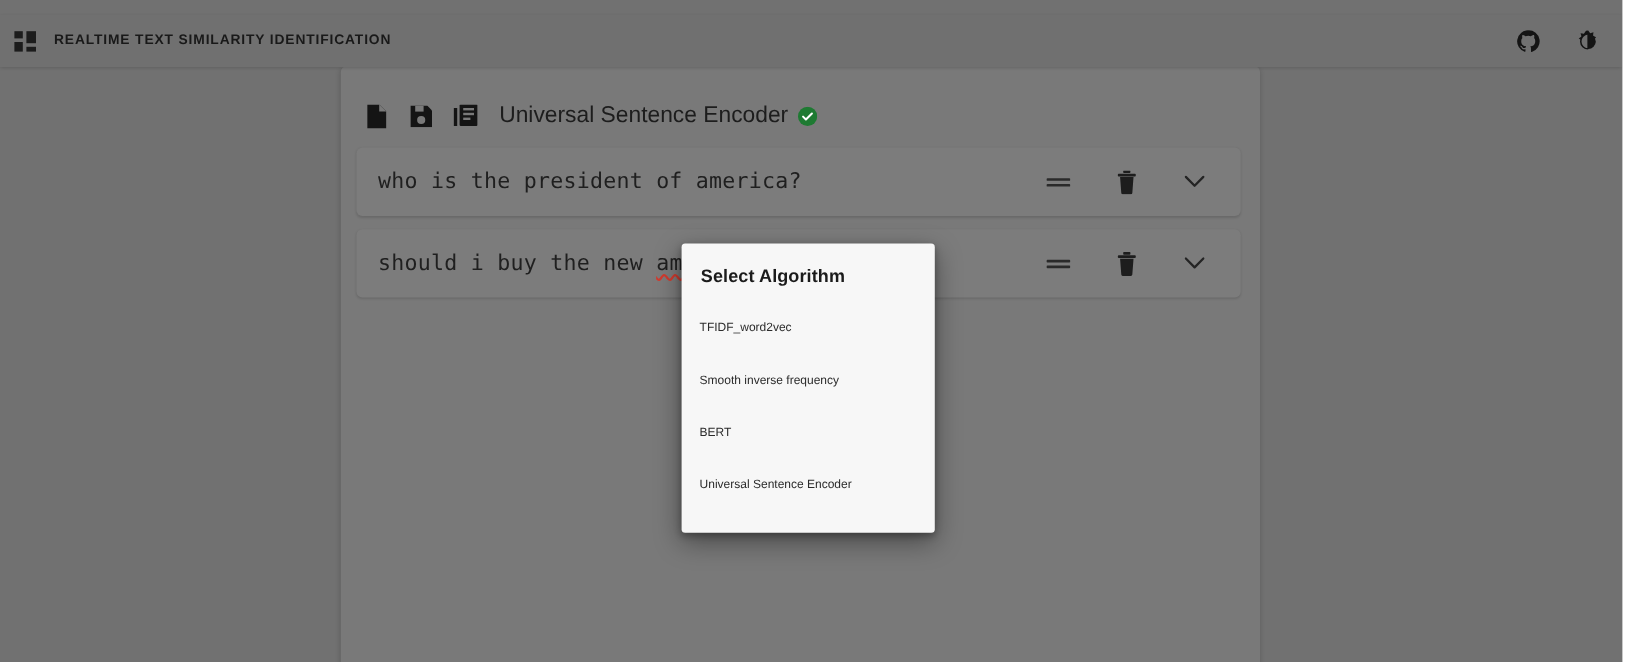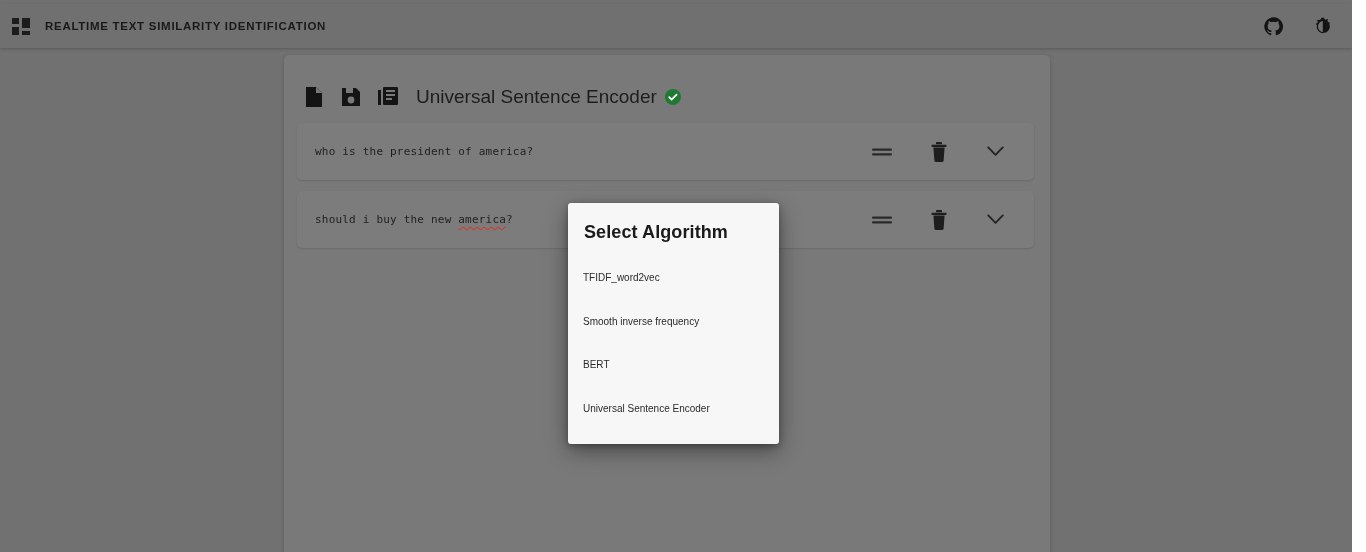--- a/index.html
+++ b/index.html
@@ -27,21 +27,21 @@
     right: 0;
     width: 14px;
     height: 552px;
     background: #ffffff;
     z-index: 60;
   }
 
   
   .appbar {
     position: absolute;
-    top: 4px;
+    top: 12px;
     left: 0;
     width: 1352px;
     height: 44px;
     background: #707070;
     display: flex;
     align-items: center;
     padding: 0 16px 0 12px;
     z-index: 30;
     box-shadow: 0 1px 3px rgba(0,0,0,0.22);
   }
@@ -144,21 +144,21 @@
     height: 57px;
     background: #7c7c7c;
     border-radius: 5px;
     display: flex;
     align-items: center;
     margin-bottom: 11px;
     box-shadow: 0 1px 2px rgba(0,0,0,0.13);
   }
   .row-text {
     font-family: "DejaVu Sans Mono", "Liberation Mono", monospace;
-    font-size: 11px;
+    font-size: 18px;
     color: #1f1f1f;
     padding-left: 18px;
     white-space: nowrap;
     flex: 1;
     letter-spacing: 0.2px;
   }
   .misspelled {
     text-decoration: underline wavy #d03b2f;
     text-decoration-skip-ink: none;
     text-underline-offset: 3px;
@@ -186,21 +186,21 @@
     top: 203px;
     width: 211px;
     height: 241px;
     background: #f7f7f7;
     border-radius: 3px;
     box-shadow: 0 7px 22px rgba(0,0,0,0.40), 0 2px 6px rgba(0,0,0,0.28);
     z-index: 50;
     overflow: hidden;
   }
   .dialog-title {
-    font-size: 18px;
+    font-size: 15px;
     font-weight: bold;
     color: #1b1b1b;
     padding: 19px 0 0 16px;
     letter-spacing: 0.1px;
   }
   .dialog-list {
     margin-top: 13px;
   }
   .dialog-option {
     height: 43.5px;

